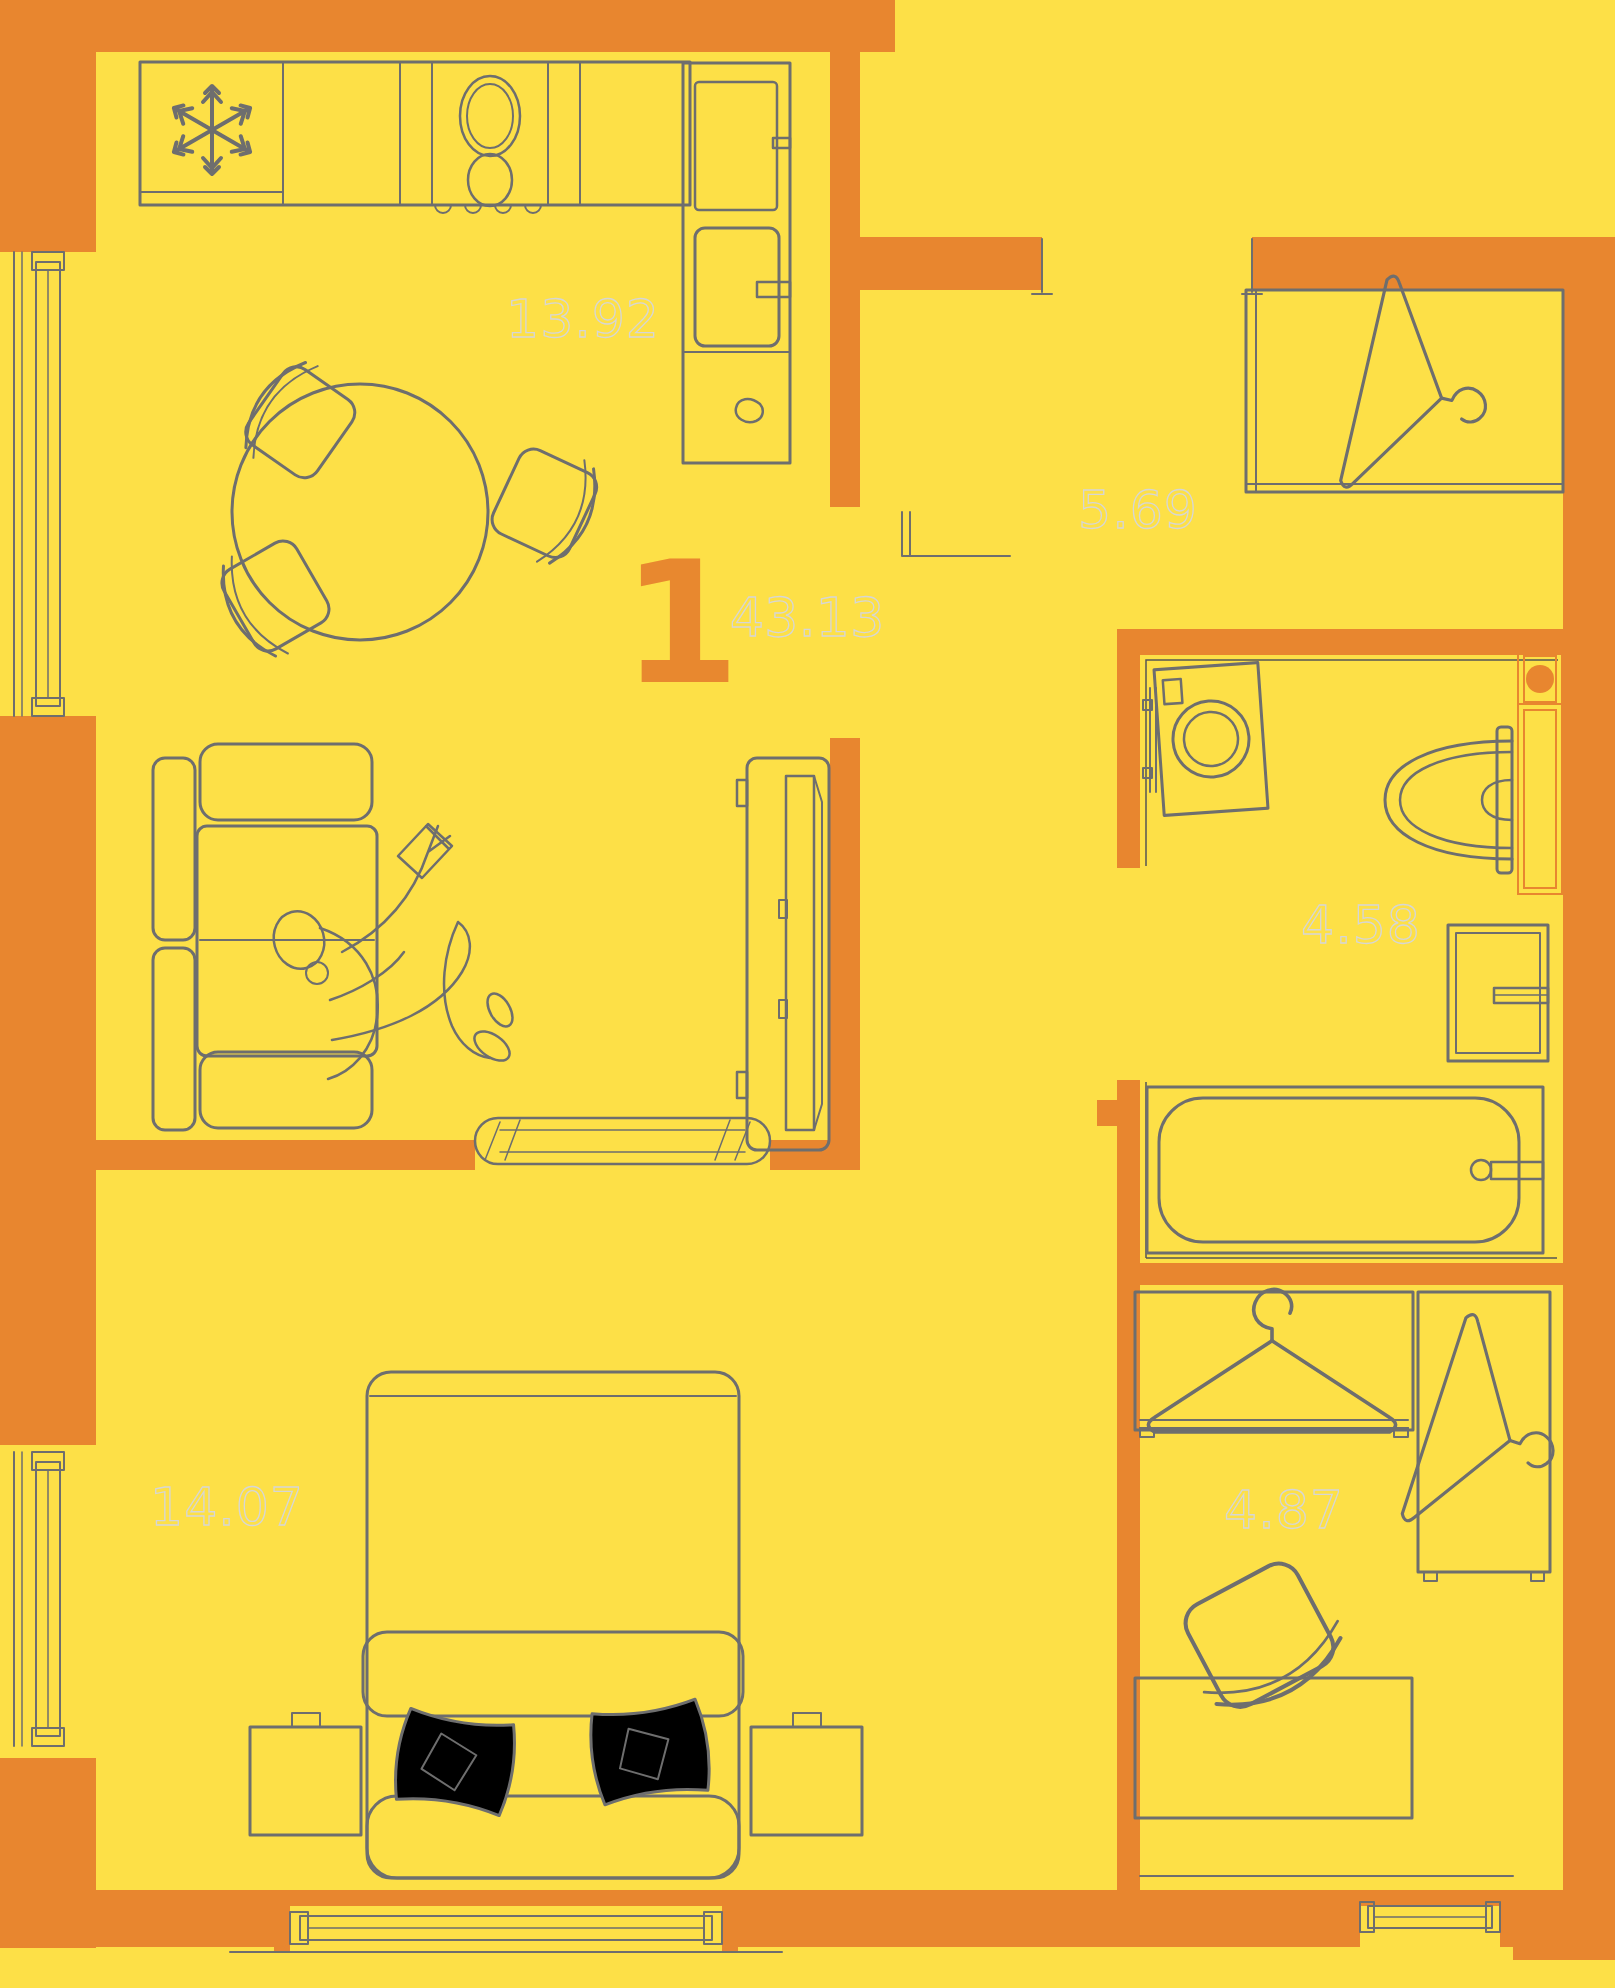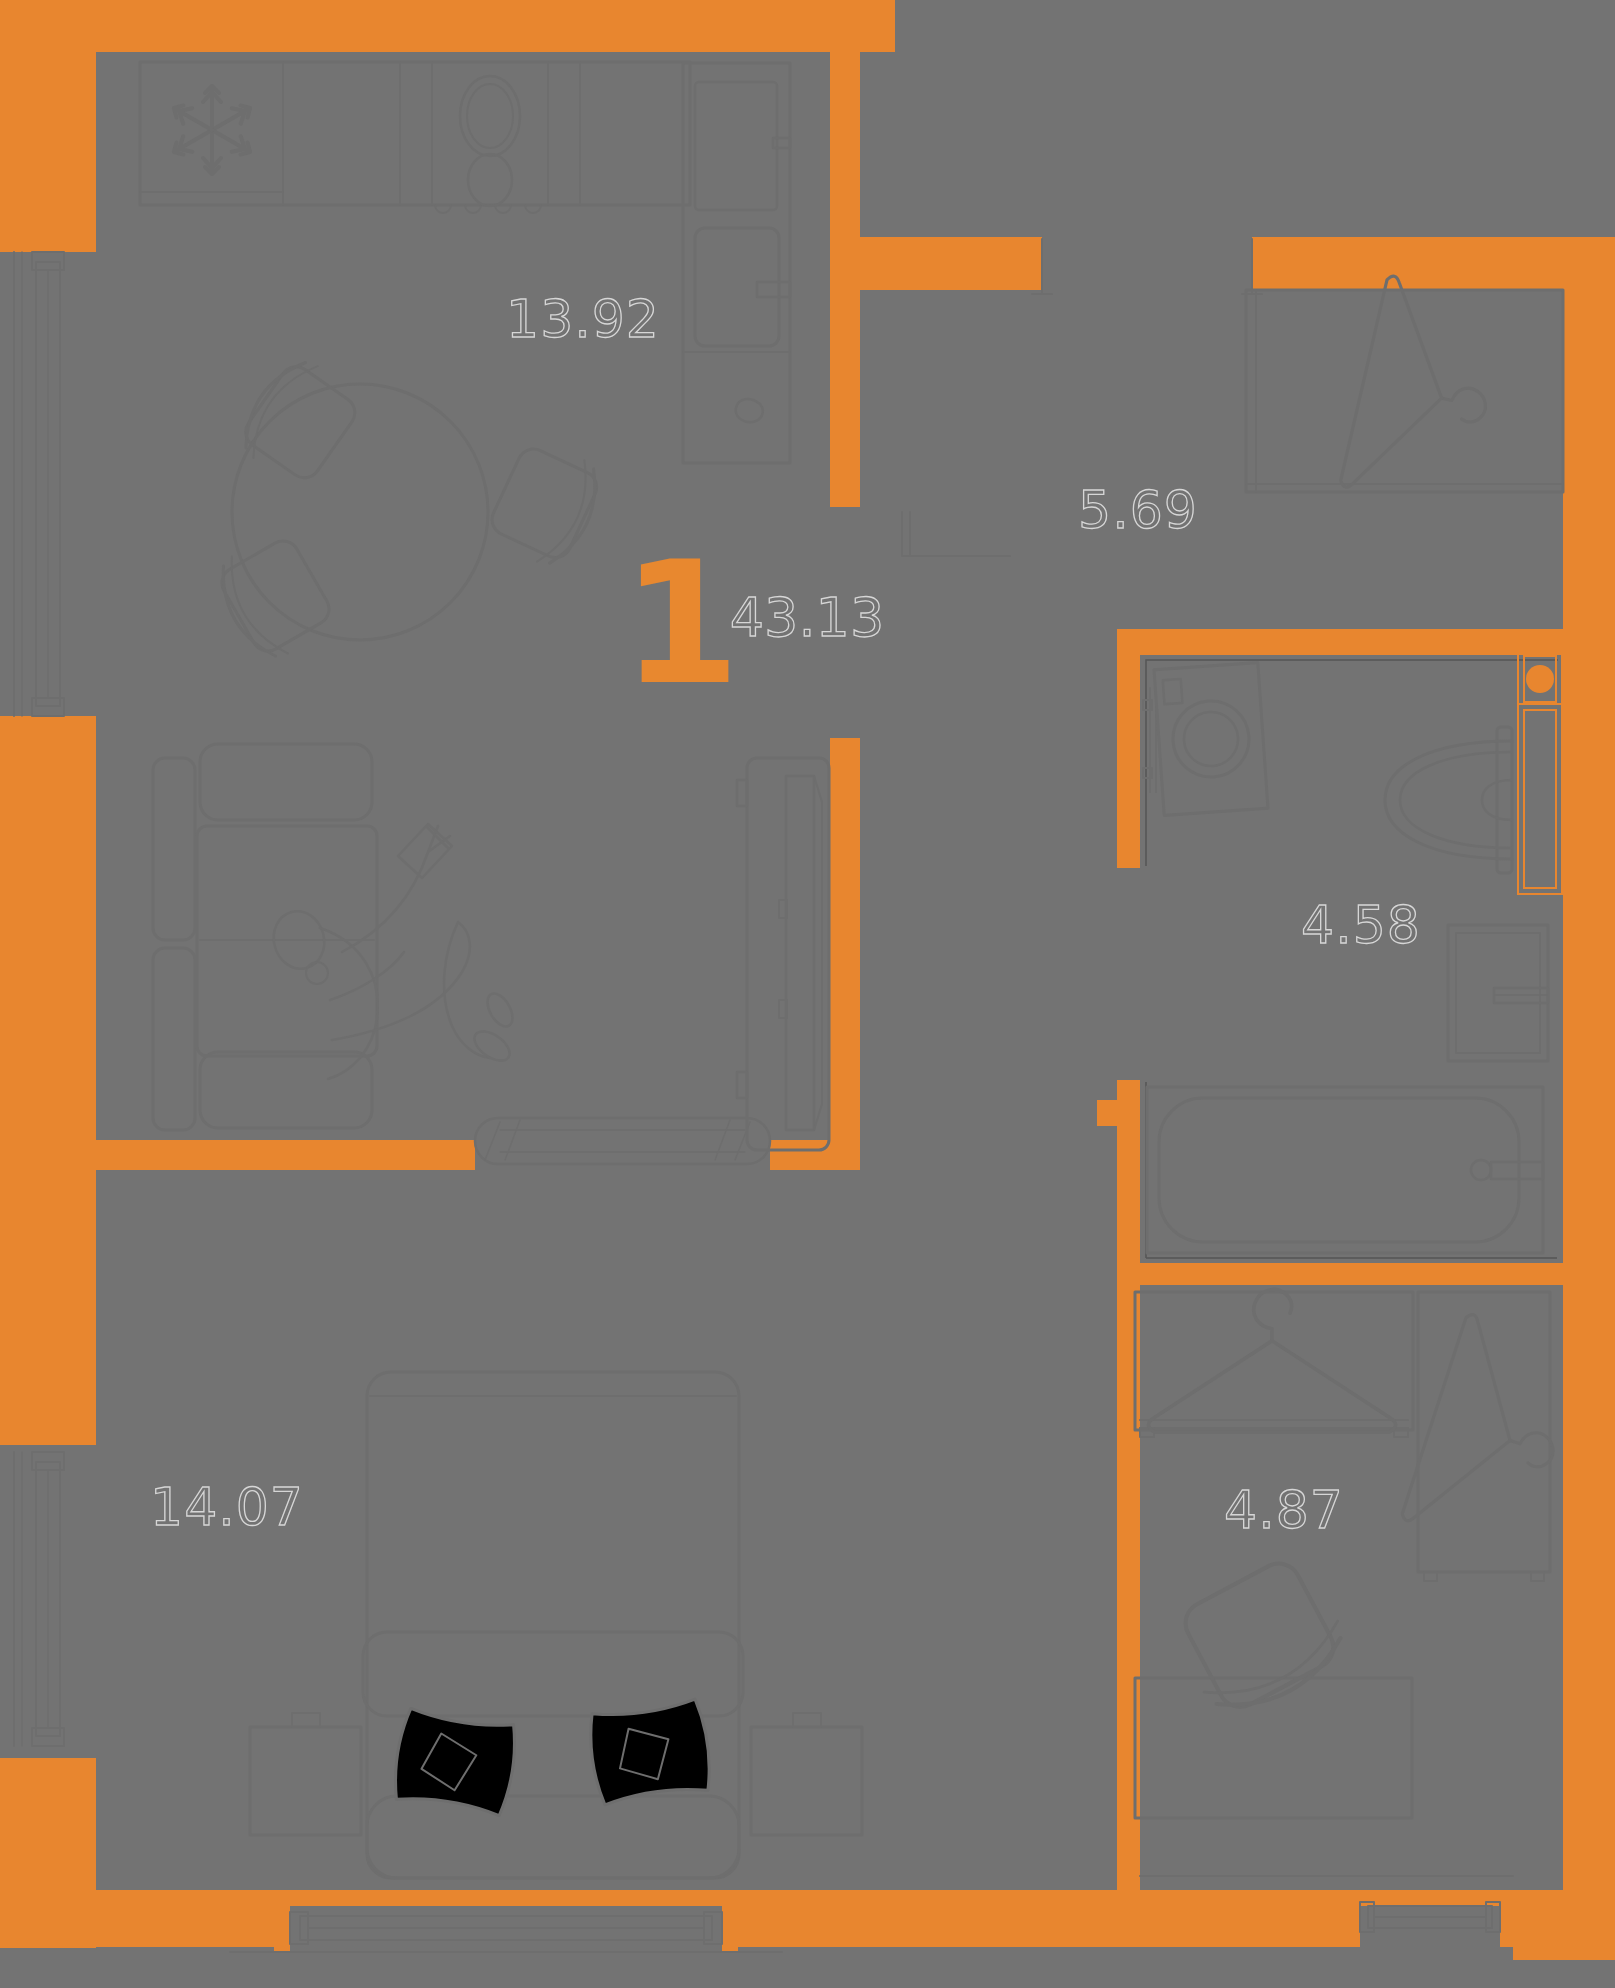--- a/index.html
+++ b/index.html
@@ -1,16 +1,16 @@
 <!DOCTYPE html>
 <html><head>
 <meta charset="utf-8">
 <style>
   html,body{margin:0;padding:0;background:#000;}
-  .page{width:1615px;height:1988px;background:#737373;position:relative;overflow:hidden;}
+  .page{width:1615px;height:1988px;background:#fde047;position:relative;overflow:hidden;}
   svg{display:block;}
   .w{fill:#e8862f;stroke:none;}
   .f,.f2,.f25,.f15{fill:none;stroke:#6e6e6e;stroke-linecap:round;stroke-linejoin:round;}
   .f{stroke-width:3;}
   .f25{stroke-width:2.5;}
   .f2{stroke-width:2;}
   .f15{stroke-width:1.5;}
   .fill-black{fill:#000;}
   .o{fill:none;stroke:#e8862f;stroke-width:2;}
   .ofill{fill:#e8862f;stroke:none;}

